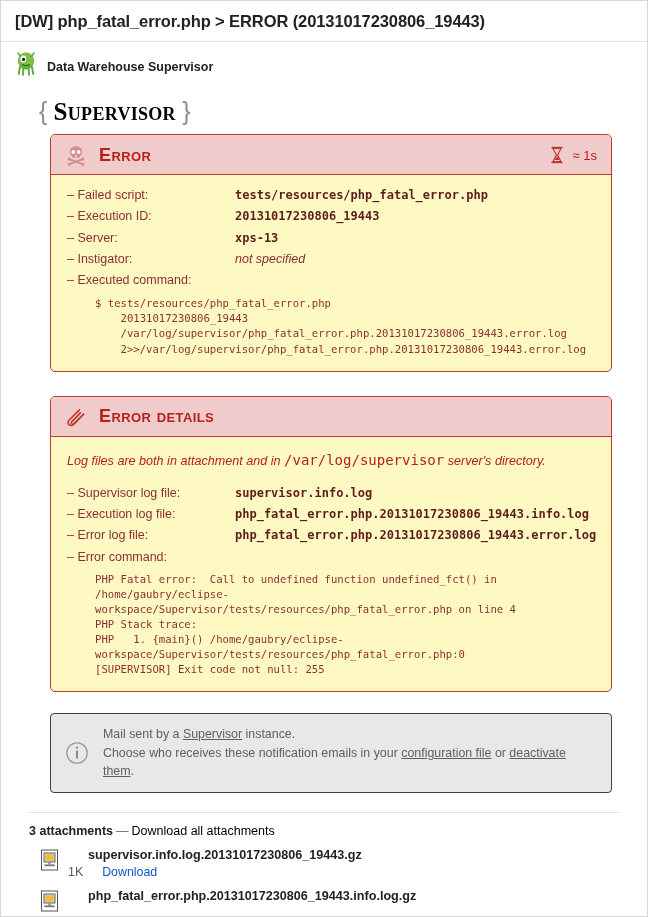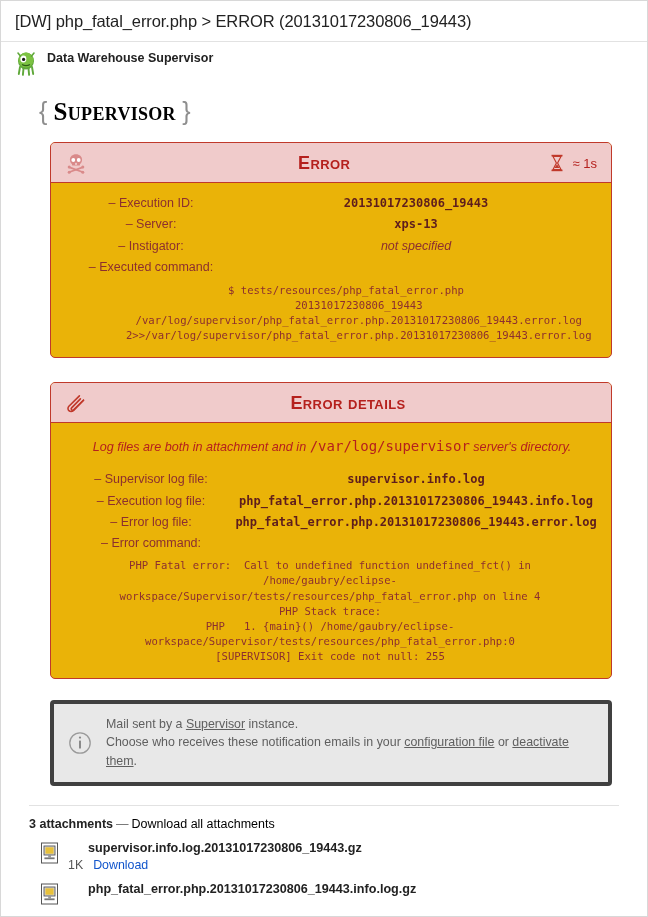--- a/index.html
+++ b/index.html
@@ -17,25 +17,26 @@
     box-sizing: border-box;
   }
 
   
   .mail-subject {
     font-size: 16.5px;
     color: #222222;
     padding: 11px 14px 10px 14px;
     border-bottom: 1px solid #e2e2e2;
     letter-spacing: -0.1px;
+    font-weight: bold;
   }
   .sender-row {
     padding: 8px 17px 4px 14px;
     display: flex;
-    align-items: flex-start;
+    align-items: flex-end;
   }
   .avatar {
     width: 22px;
     height: 26px;
     margin-right: 10px;
     flex: 0 0 auto;
     position: relative;
     top: 1px;
   }
   .sender-text { line-height: 1.35; }
@@ -69,21 +70,21 @@
     border-right: 3.5px solid transparent;
     border-top: 4px solid #777777;
   }
 
   
   .mail-body { padding: 0 14px; }
 
   .supervisor-logo {
     font-family: "Liberation Serif", serif;
     font-size: 25px;
-    margin: 17px 0 16px 24px;
+    margin: 17px 0 8px 24px;
     color: #000000;
     white-space: nowrap;
   }
   .supervisor-logo .brace {
     color: #8e8e8e;
     font-family: "Liberation Sans", sans-serif;
     font-size: 25px;
     font-weight: 300;
   }
   .supervisor-logo .word {
@@ -91,23 +92,22 @@
     font-weight: bold;
     letter-spacing: 0.3px;
     font-size: 25px;
   }
 
   
   .panel {
     margin: 0 21px 0 35px;
     border: 1px solid #c0392b;
     border-radius: 5px;
-    background: #eab308;
+    background: #fef9c3;
     overflow: hidden;
-    text-align: center;
   }
   .panel + .panel { margin-top: 24px; }
 
   .panel-head {
     background: #f0cbcb;
     border-bottom: 1px solid #c0392b;
     padding: 9px 14px 8px 14px;
     display: flex;
     align-items: center;
   }
@@ -191,21 +191,21 @@
     padding: 0 32px 0 30px;
     line-height: 1.42;
     white-space: pre-wrap;
     word-break: break-word;
   }
 
   
   .infobox {
     margin: 21px 21px 0 35px;
     background: #e8e8e8;
-    border: 4px solid #404040;
+    border: 1px solid #404040;
     border-radius: 4px;
     padding: 11px 14px;
     display: flex;
     align-items: center;
   }
   .infobox .i-icon {
     width: 24px;
     height: 24px;
     margin-right: 14px;
     flex: 0 0 auto;
@@ -250,21 +250,21 @@
     font-weight: bold;
     color: #222222;
     line-height: 1.3;
     margin-left: 20px;
   }
   .att-sub {
     font-size: 12.4px;
     color: #555555;
     margin-top: 2px;
   }
-  .att-sub a { color: #15c; text-decoration: none; margin-left: 10px; }
+  .att-sub a { color: #15c; text-decoration: none; margin-left: 19px; }
 </style>
 </head>
 <body>
 
 <div class="mail-subject">[DW] php_fatal_error.php &gt; ERROR (20131017230806_19443)</div>
 
 <div class="sender-row">
   <span class="avatar">
     <svg viewBox="0 0 22 26" width="22" height="26">
       <ellipse cx="11" cy="10" rx="8" ry="8.6" fill="#5fa83a"></ellipse>
@@ -320,20 +320,24 @@
             <path d="M3 2.4 L11 2.4 L7.6 9 L11 15.6 L3 15.6 L6.4 9 Z" fill="none" stroke="#c0392b" stroke-width="1.2"></path>
             <path d="M4.4 13.9 L9.6 13.9 L7 10.2 Z" fill="#c0392b"></path>
           </svg>
         </span>
         <span>≈ 1s</span>
       </span>
     </div>
     <div class="panel-body">
       <table class="kv">
         <tbody>
+            <tr>
+          <td class="k">– Failed script:</td>
+          <td class="v"><span class="mono">tests/resources/php_fatal_error.php</span></td>
+        </tr>
         <tr>
           <td class="k">– Execution ID:</td>
           <td class="v"><span class="mono">20131017230806_19443</span></td>
         </tr>
         <tr>
           <td class="k">– Server:</td>
           <td class="v"><span class="mono">xps-13</span></td>
         </tr>
         <tr>
           <td class="k">– Instigator:</td>

